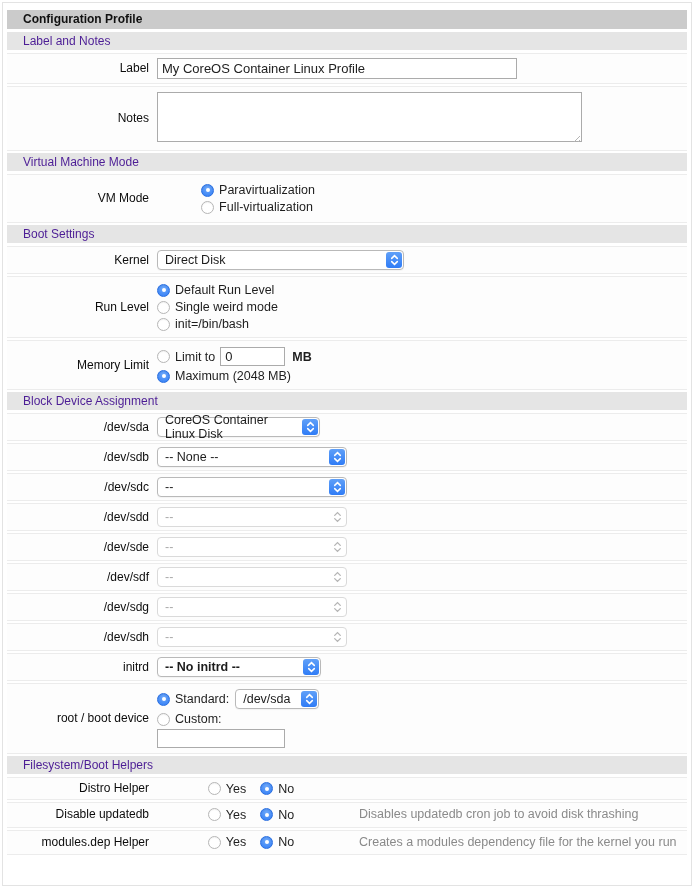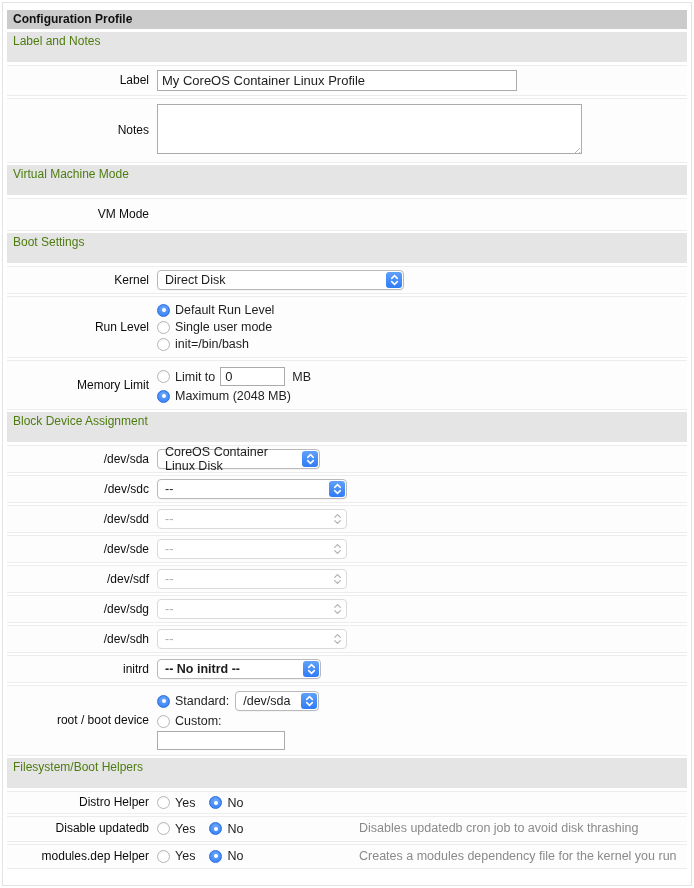--- a/index.html
+++ b/index.html
@@ -2,32 +2,32 @@
 <html><head>
 <meta charset="utf-8">
 <style>
   * { box-sizing: border-box; margin: 0; padding: 0; }
   html, body { width: 694px; height: 888px; background: #fff; overflow: hidden;
     font-family: "Liberation Sans", "DejaVu Sans", sans-serif; font-size: 12.5px; color: #222; }
   .page { position: absolute; left: 2px; top: 2px; right: 2px; bottom: 2px;
     border: 1px solid #e3e3e3; padding: 5px 4px; background: #fff; }
 
   
-  .bar { height: 19px; line-height: 19px; padding-left: 6px; margin: 2px 0 3px 0;
+  .bar { height: 19px; line-height: 19px; padding-left: 16px; margin: 2px 0 3px 0;
     font-size: 12px; }
   .bar.main { background: #cbcbcb; font-weight: bold; color: #111; }
-  .bar.sub  { background: #e5e5e5; color: #4d7c0f; height: 30px; line-height: 18px; }
+  .bar.sub  { background: #e5e5e5; color: #4c1d95; height: 18px; line-height: 18px; }
 
   
   .frow { display: flex; align-items: center; background: #fdfdfd;
     border-top: 1px solid #ececec; border-bottom: 1px solid #ececec;
     margin: 2px 0; padding: 4px 0; }
   .lcol { width: 150px; min-width: 150px; text-align: right; padding-right: 8px;
     font-weight: normal; font-size: 12px; color: #0c0c0c; line-height: 1.25; }
-  .ccol { display: flex; align-items: center; }
+  .ccol { display: flex; align-items: center; justify-content: center; }
   .ccol.fixed { flex: 0 0 202px; }
   .hcol { flex: 1; color: #8a8a8a; font-size: 12.5px; line-height: 1.4; padding-right: 10px; }
   .stack { display: flex; flex-direction: column; gap: 3px; }
   .inline { display: flex; align-items: center; }
 
   
   input[type=text], textarea { border: 1px solid #ababab; background: #fff;
     font-family: "Liberation Sans", "DejaVu Sans", sans-serif; font-size: 13px;
     color: #222; padding: 2px 4px; }
   .label-input { width: 360px; height: 21px; }
@@ -92,20 +92,32 @@
         <textarea class="notes-area" value="" style=""></textarea>
         <span class="grip"></span>
       </div>
     </div>
   </div>
 
   <div class="bar sub">Virtual Machine Mode</div>
 
   <div class="frow" style="padding:8px 0;">
     <div class="lcol">VM Mode</div>
+    <div class="ccol fixed">
+      <div class="stack">
+        <span class="inline">
+          <span class="radio checked"></span>
+          <span class="opt-label">Paravirtualization</span>
+        </span>
+        <span class="inline">
+          <span class="radio"></span>
+          <span class="opt-label">Full-virtualization</span>
+        </span>
+      </div>
+    </div>
   </div>
 
   <div class="bar sub">Boot Settings</div>
 
   <div class="frow pad-tight">
     <div class="lcol">Kernel</div>
     <div class="ccol">
       <div class="select w-kernel">
         <span>Direct Disk</span>
         <span class="stepper">
@@ -121,39 +133,39 @@
   <div class="frow" style="padding:6px 0;">
     <div class="lcol">Run Level</div>
     <div class="ccol">
       <div class="stack">
         <span class="inline">
           <span class="radio checked"></span>
           <span class="opt-label">Default Run Level</span>
         </span>
         <span class="inline">
           <span class="radio"></span>
-          <span class="opt-label">Single user mode</span>
+          <span class="opt-label">Single weird mode</span>
         </span>
         <span class="inline">
           <span class="radio"></span>
           <span class="opt-label">init=/bin/bash</span>
         </span>
       </div>
     </div>
   </div>
 
   <div class="frow" style="padding:6px 0;">
     <div class="lcol">Memory Limit</div>
     <div class="ccol">
       <div class="stack">
         <span class="inline">
           <span class="radio"></span>
           <span class="opt-label">Limit to</span>
           <input type="text" class="mem-input" style="margin-left: 5px;" value="0">
-          <span class="opt-label" style="margin-left:7px;">MB</span>
+          <span class="opt-label" style="margin-left:7px;font-weight:bold;">MB</span>
         </span>
         <span class="inline">
           <span class="radio checked"></span>
           <span class="opt-label">Maximum (2048 MB)</span>
         </span>
       </div>
     </div>
   </div>
 
   <div class="bar sub">Block Device Assignment</div>
@@ -166,20 +178,34 @@
         <span class="stepper">
           <svg class="chev" width="9" height="12" viewBox="0 0 9 12">
               <path d="M1.7 4.4 L4.5 1.6 L7.3 4.4" fill="none" stroke="#fff" stroke-width="1.5" stroke-linecap="round"></path>
               <path d="M1.7 7.6 L4.5 10.4 L7.3 7.6" fill="none" stroke="#fff" stroke-width="1.5" stroke-linecap="round"></path>
             </svg>
         </span>
       </div>
     </div>
   </div>
 
+  <div class="frow pad-tight">
+    <div class="lcol">/dev/sdb</div>
+    <div class="ccol">
+      <div class="select w-dev">
+        <span>-- None --</span>
+        <span class="stepper">
+          <svg class="chev" width="9" height="12" viewBox="0 0 9 12">
+              <path d="M1.7 4.4 L4.5 1.6 L7.3 4.4" fill="none" stroke="#fff" stroke-width="1.5" stroke-linecap="round"></path>
+              <path d="M1.7 7.6 L4.5 10.4 L7.3 7.6" fill="none" stroke="#fff" stroke-width="1.5" stroke-linecap="round"></path>
+            </svg>
+        </span>
+      </div>
+    </div>
+  </div>
 
   <div class="frow pad-tight">
     <div class="lcol">/dev/sdc</div>
     <div class="ccol">
       <div class="select w-dev">
         <span>--</span>
         <span class="stepper">
           <svg class="chev" width="9" height="12" viewBox="0 0 9 12">
               <path d="M1.7 4.4 L4.5 1.6 L7.3 4.4" fill="none" stroke="#fff" stroke-width="1.5" stroke-linecap="round"></path>
               <path d="M1.7 7.6 L4.5 10.4 L7.3 7.6" fill="none" stroke="#fff" stroke-width="1.5" stroke-linecap="round"></path>

